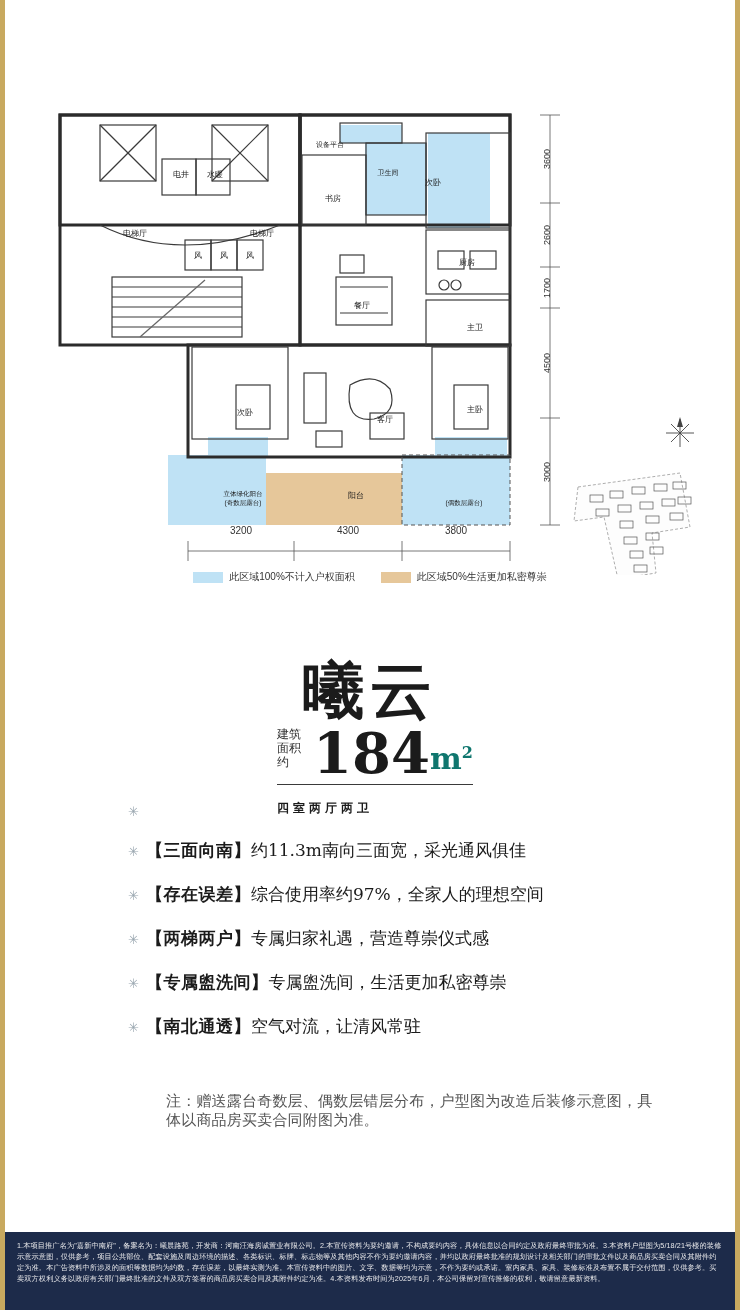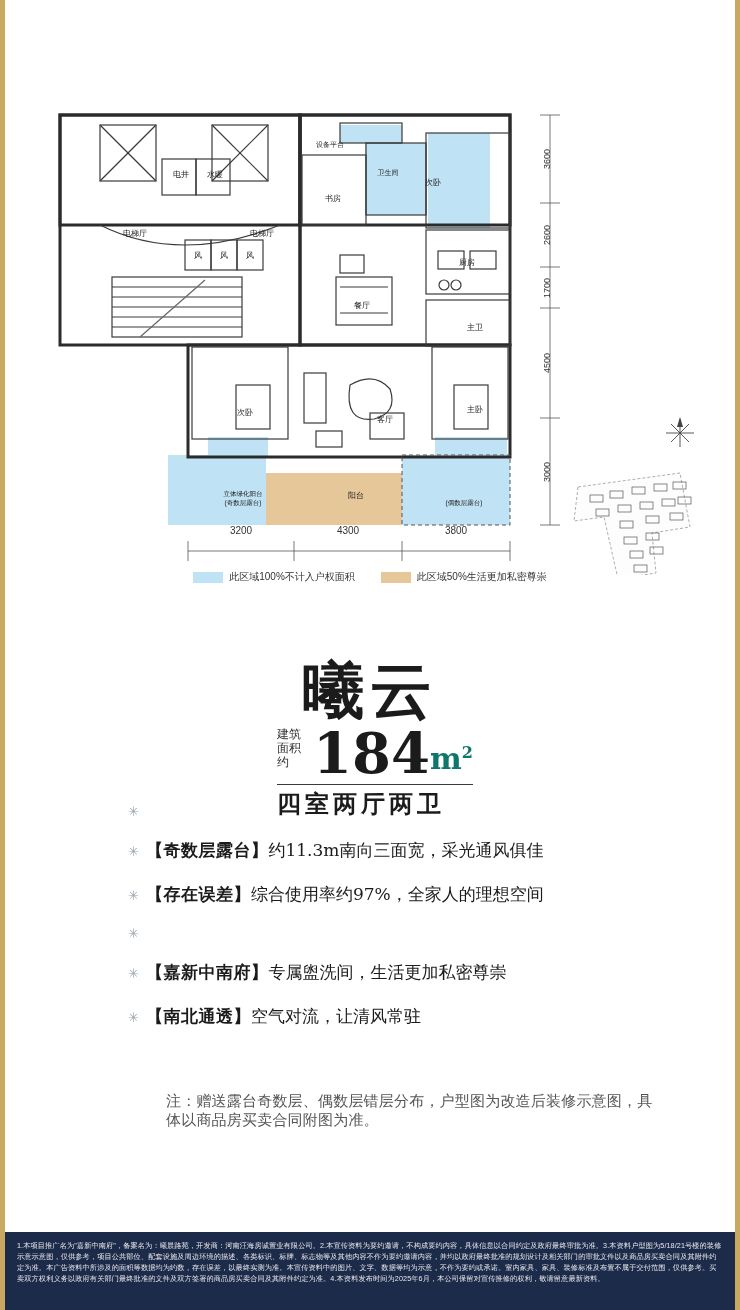--- a/index.html
+++ b/index.html
@@ -72,22 +72,22 @@
   }
   .area-unit {
     font-family:"DejaVu Serif", serif;
     font-size:30px; font-weight:700; color:#0f766e;
     line-height:1; padding-bottom:6px;
   }
   .area-unit sup { font-size:16px; }
   .rooms-line {
     margin-top:4px;
     border-top:1px solid #3a3a3a;
-    padding-top:3px;
-    font-size:24px;
+    padding-top:15px;
+    font-size:12px;
     font-weight:700;
     letter-spacing:4px;
     color:#1b1b1b;
     font-family:"DejaVu Serif", serif;
   }
 
   
   .features {
     position:absolute;
     left:128px; top:805px;
@@ -329,32 +329,33 @@
     </div>
   </div>
 </div>
 
 <div class="features">
   <div class="feature">
     <span class="bullet">✳</span>
   </div>
   <div class="feature">
     <span class="bullet">✳</span>
-    <span><span class="ftitle">【奇数层露台】</span><span class="fdesc">约11.3m南向三面宽，采光通风俱佳</span></span>
+    <span><span class="ftitle">【三面向南】</span><span class="fdesc">约11.3m南向三面宽，采光通风俱佳</span></span>
   </div>
   <div class="feature">
     <span class="bullet">✳</span>
     <span><span class="ftitle">【存在误差】</span><span class="fdesc">综合使用率约97%，全家人的理想空间</span></span>
   </div>
   <div class="feature">
     <span class="bullet">✳</span>
-  </div>
-  <div class="feature">
-    <span class="bullet">✳</span>
-    <span><span class="ftitle">【嘉新中南府】</span><span class="fdesc">专属盥洗间，生活更加私密尊崇</span></span>
+    <span><span class="ftitle">【两梯两户】</span><span class="fdesc">专属归家礼遇，营造尊崇仪式感</span></span>
+  </div>
+  <div class="feature">
+    <span class="bullet">✳</span>
+    <span><span class="ftitle">【专属盥洗间】</span><span class="fdesc">专属盥洗间，生活更加私密尊崇</span></span>
   </div>
   <div class="feature">
     <span class="bullet">✳</span>
     <span><span class="ftitle">【南北通透】</span><span class="fdesc">空气对流，让清风常驻</span></span>
   </div>
 </div>
 
 <div class="note">注：赠送露台奇数层、偶数层错层分布，户型图为改造后装修示意图，具体以商品房买卖合同附图为准。</div>
 
 <div class="footer">1.本项目推广名为"嘉新中南府"，备案名为：曦晨路苑，开发商：河南汪海房诚置业有限公司。2.本宣传资料为要约邀请，不构成要约内容，具体信息以合同约定及政府最终审批为准。3.本资料户型图为5/18/21号楼的装修示意示意图，仅供参考，项目公共部位、配套设施及周边环境的描述、各类标识、标牌、标志物等及其他内容不作为要约邀请内容，并均以政府最终批准的规划设计及相关部门的审批文件以及商品房买卖合同及其附件约定为准。本广告资料中所涉及的面积等数据均为约数，存在误差，以最终实测为准。本宣传资料中的图片、文字、数据等均为示意，不作为要约或承诺。室内家具、家具、装修标准及布置不属于交付范围，仅供参考。买卖双方权利义务以政府有关部门最终批准的文件及双方签署的商品房买卖合同及其附件约定为准。4.本资料发布时间为2025年6月，本公司保留对宣传推修的权利，敬请留意最新资料。</div>

